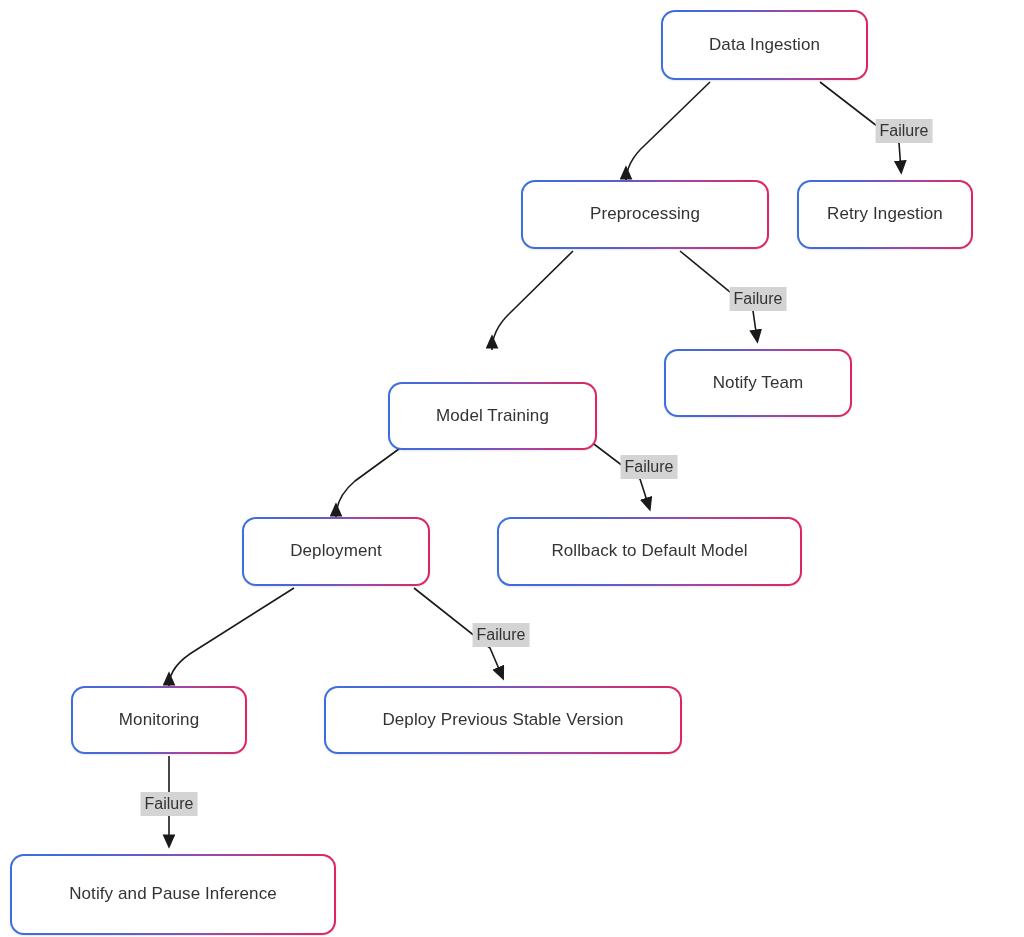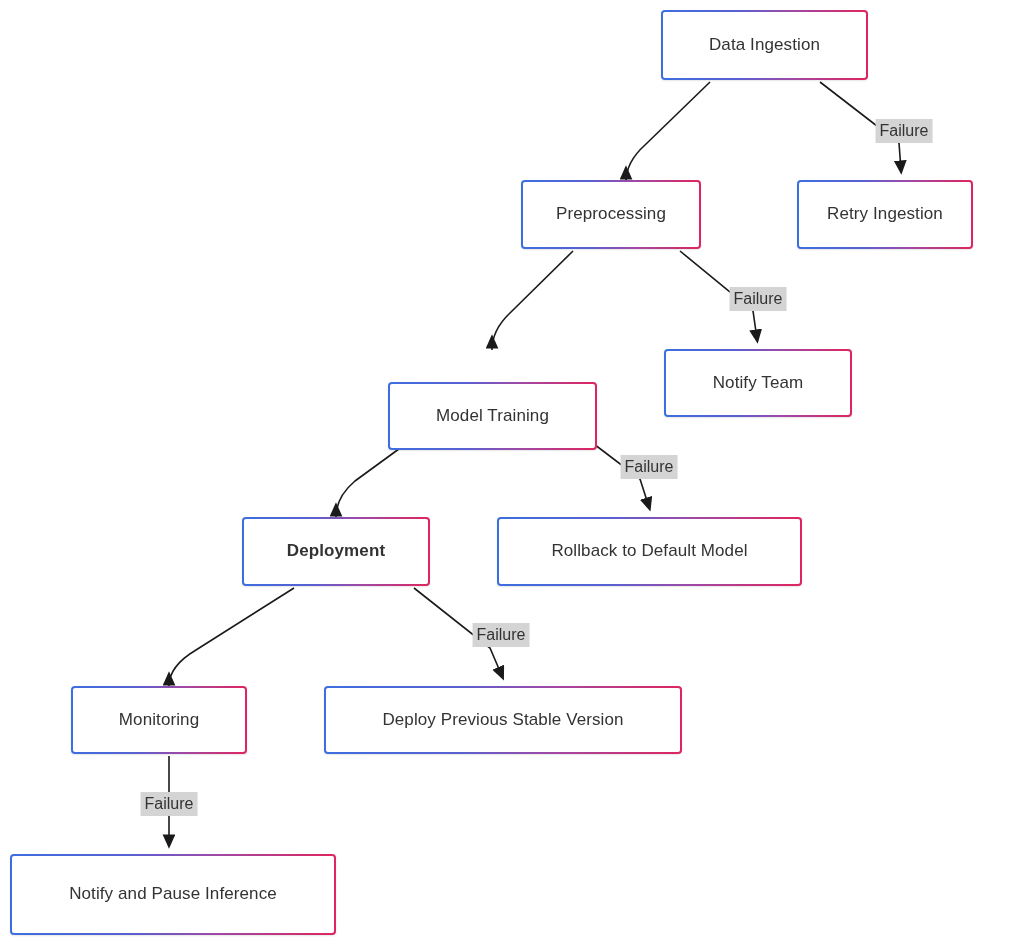--- a/index.html
+++ b/index.html
@@ -24,21 +24,21 @@
     left: 0;
     top: 0;
     width: 1024px;
     height: 937px;
     pointer-events: none;
   }
   .node {
     position: absolute;
     box-sizing: border-box;
     background: #ffffff;
-    border-radius: 4px;
+    border-radius: 14px;
     display: flex;
     align-items: center;
     justify-content: center;
     
     border: 2px solid transparent;
     background-image:
       linear-gradient(#ffffff, #ffffff),
       linear-gradient(90deg, #3b6fe0 0%, #5a5fd0 38%, #9c4aa8 62%, #e0245e 100%);
     background-origin: border-box;
     background-clip: padding-box, border-box;
@@ -83,33 +83,33 @@
         <path d="M 294 588 L 196 650 Q 169 666 169 686 L 169 676" fill="none" stroke="#1a1a1a" stroke-width="1.6" marker-end="url(#arrowhead)"></path>
         <path d="M 414 588 L 490 648 L 502 676" fill="none" stroke="#1a1a1a" stroke-width="1.6" marker-end="url(#arrowhead)"></path>
         <path d="M 169 756 L 169 844" fill="none" stroke="#1a1a1a" stroke-width="1.6" marker-end="url(#arrowhead)"></path>
       </g>
   </svg>
 
   <div id="node-layer">
       <div class="node" style="left: 661px; top: 10px; width: 207px; height: 70px;">
         <span class="node-label">Data Ingestion</span>
       </div>
-      <div class="node" style="left: 521px; top: 180px; width: 180px; height: 69px;">
+      <div class="node" style="left: 521px; top: 180px; width: 248px; height: 69px;">
         <span class="node-label">Preprocessing</span>
       </div>
       <div class="node" style="left: 797px; top: 180px; width: 176px; height: 69px;">
         <span class="node-label">Retry Ingestion</span>
       </div>
       <div class="node" style="left: 388px; top: 349px; width: 209px; height: 68px; margin-top: 33px;">
         <span class="node-label">Model Training</span>
       </div>
       <div class="node" style="left: 664px; top: 349px; width: 188px; height: 68px;">
         <span class="node-label">Notify Team</span>
       </div>
-      <div class="node" style="left: 242px; top: 517px; width: 188px; height: 69px; font-weight: bold;">
+      <div class="node" style="left: 242px; top: 517px; width: 188px; height: 69px;">
         <span class="node-label">Deployment</span>
       </div>
       <div class="node" style="left: 497px; top: 517px; width: 305px; height: 69px;">
         <span class="node-label">Rollback to Default Model</span>
       </div>
       <div class="node" style="left: 71px; top: 686px; width: 176px; height: 68px;">
         <span class="node-label">Monitoring</span>
       </div>
       <div class="node" style="left: 324px; top: 686px; width: 358px; height: 68px; text-align: right;">
         <span class="node-label">Deploy Previous Stable Version</span>

